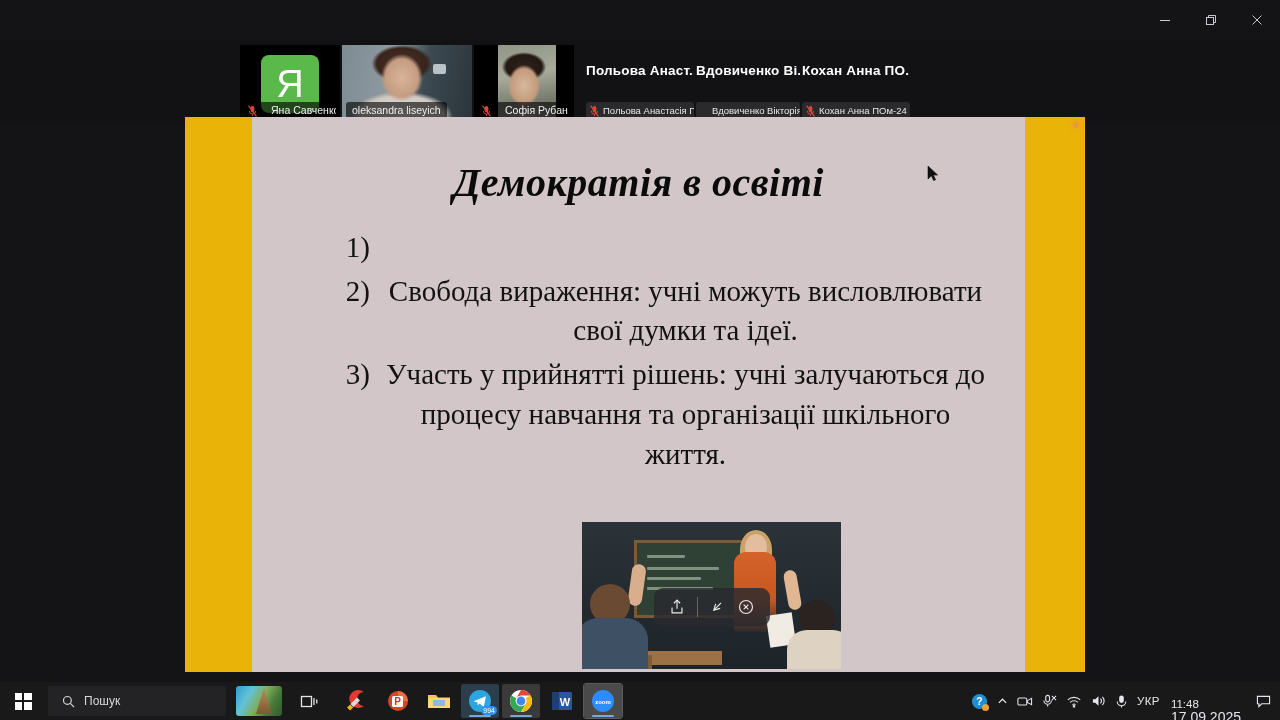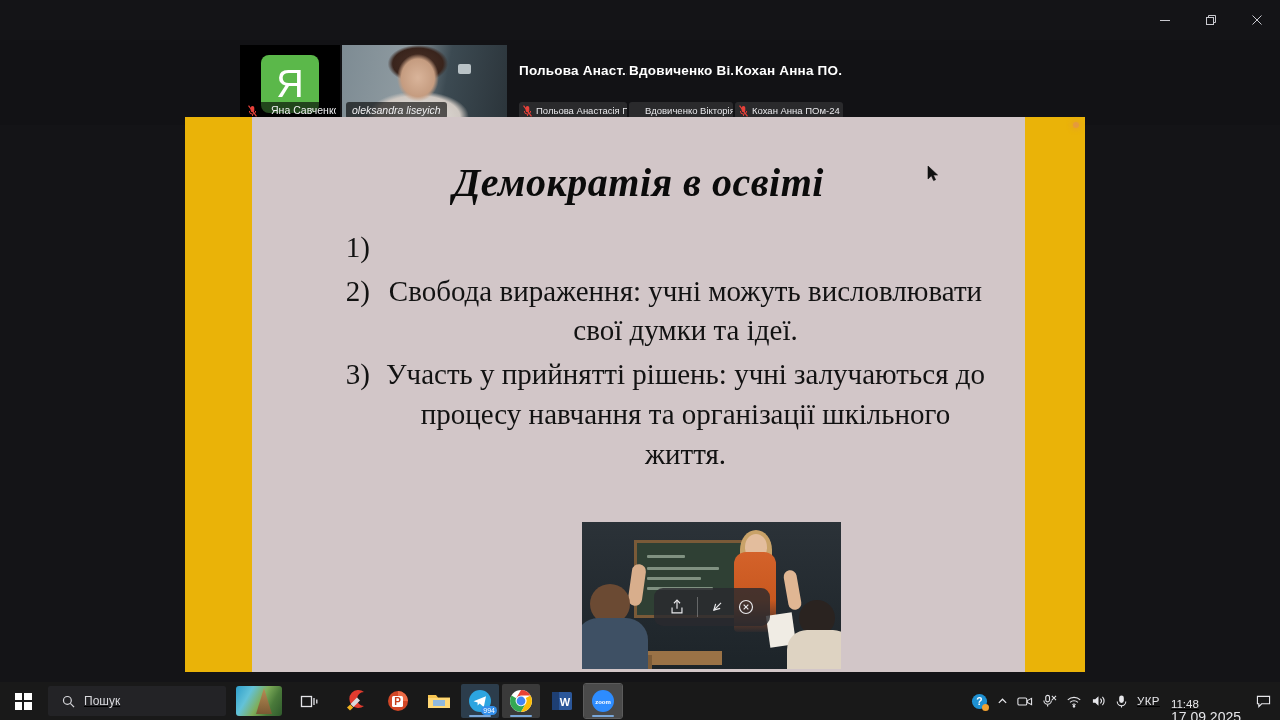--- a/index.html
+++ b/index.html
@@ -29,21 +29,21 @@
     background: #121215;
   }
   .tiles {
     position: absolute; left: 240px; top: 5px;
     display: flex; gap: 2px; height: 78px;
   }
   .tile {
     position: relative; width: 100px; height: 78px;
     background: #000; overflow: hidden; flex: none;
   }
-  .tile.wide { width: 165px; font-style: italic; }
+  .tile.wide { width: 130px; }
   .tile.active { outline: 3px solid #2fd46c; outline-offset: -3px; }
 
   .avatar-green {
     position: absolute; left: 50%; top: 50%; transform: translate(-50%,-50%);
     width: 58px; height: 58px; border-radius: 8px; background: #5bb84a;
     display: flex; align-items: center; justify-content: center;
     color: #fff; font-size: 38px; font-weight: 400;
     font-family: "Liberation Sans", sans-serif;
   }
 
@@ -215,21 +215,21 @@
     display: flex; align-items: center; justify-content: space-evenly;
     padding: 0 4px;
   }
   .ph-toolbar .sep { width: 1px; height: 20px; background: rgba(255,255,255,.28); }
   .tb-ico { width: 18px; height: 18px; color: #e9e9ec; display: block; }
 
   
   .taskbar {
     position: absolute; left: 0; bottom: 0; width: 1280px; height: 38px;
     background: #191919;
-    display: flex; align-items: center; text-decoration: underline;
+    display: flex; align-items: center;
   }
   .start {
     width: 46px; height: 38px; display: flex; align-items: center; justify-content: center;
   }
   .win-logo { width: 17px; height: 17px; display: grid; grid-template-columns: 1fr 1fr; grid-template-rows: 1fr 1fr; gap: 2px; }
   .win-logo i { background: #fff; display: block; }
   .search {
     width: 178px; height: 30px; margin-left: 2px;
     display: flex; align-items: center; gap: 9px;
     padding-left: 14px;
@@ -312,20 +312,32 @@
         </div>
       </div>
 
       <div class="tile wide active">
         <div class="cam c1"></div>
         <div class="namebadge nomic">
           <span>oleksandra liseyich</span>
         </div>
       </div>
 
+      <div class="tile">
+        <div class="cam c2"></div>
+        <div class="namebadge">
+          <svg class="mic-muted" viewBox="0 0 10 13">
+            <rect x="3" y="1" width="4" height="7" rx="2" fill="#e8413a"></rect>
+            <path d="M1.5 6.5a3.5 3.5 0 0 0 7 0" stroke="#e8413a" fill="none" stroke-width="1.1"></path>
+            <path d="M5 10v2" stroke="#e8413a" stroke-width="1.1"></path>
+            <path d="M0.6 0.6 L9.4 12.4" stroke="#e8413a" stroke-width="1.3"></path>
+          </svg>
+          <span>Софія Рубан</span>
+        </div>
+      </div>
 
       <div style="width:8px;flex:none"></div>
 
       <div class="tile-text t1">
         <div class="tt-name">Польова Анаст...</div>
         <div class="tt-badge">
           <svg class="mic-muted" viewBox="0 0 10 13">
             <rect x="3" y="1" width="4" height="7" rx="2" fill="#e8413a"></rect>
             <path d="M1.5 6.5a3.5 3.5 0 0 0 7 0" stroke="#e8413a" fill="none" stroke-width="1.1"></path>
             <path d="M5 10v2" stroke="#e8413a" stroke-width="1.1"></path>

